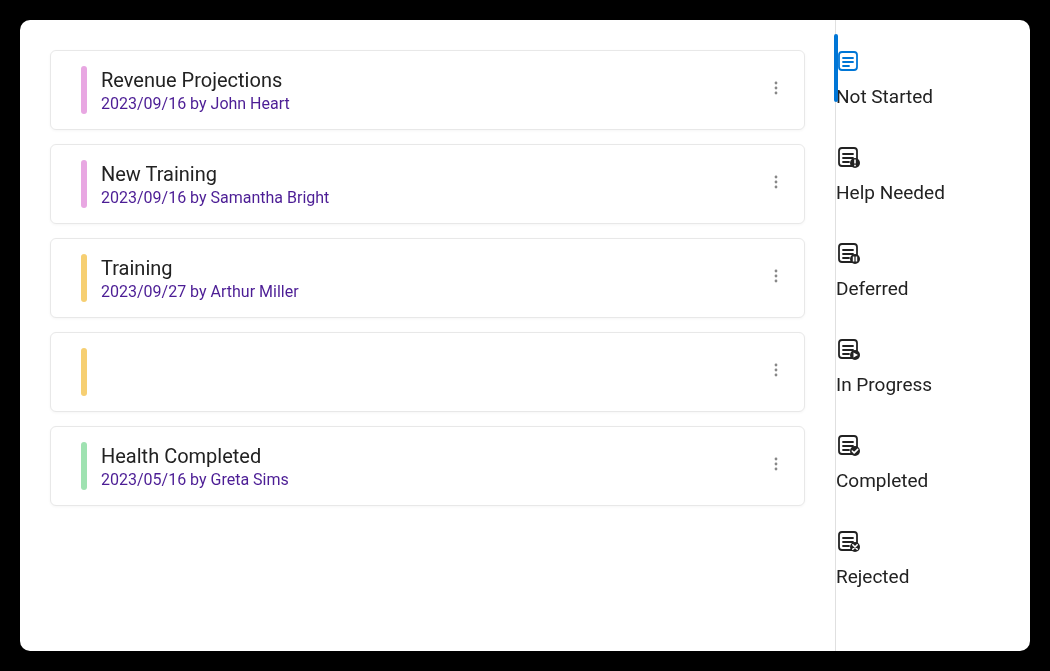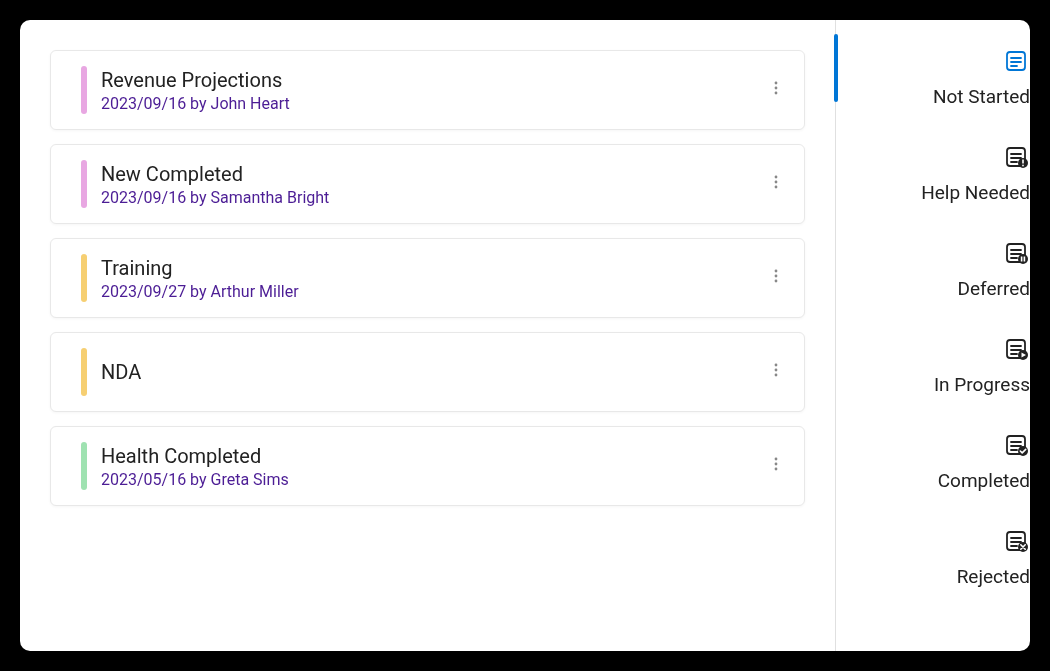--- a/index.html
+++ b/index.html
@@ -66,21 +66,21 @@
   }
   .side {
     width: 195px;
     border-left: 1px solid #e0e0e0;
     padding-top: 10px;
     position: relative;
   }
   .tab {
     display: flex;
     flex-direction: column;
-    align-items: flex-end;
+    align-items: flex-start;
     justify-content: center;
     height: 96px;
     cursor: pointer;
     color: #222;
   }
   .tab svg { margin-bottom: 6px; }
   .tab-label {
     font-size: 19px;
     color: #222;
   }
@@ -109,21 +109,21 @@
           <span><svg width="16" height="16" viewBox="0 0 16 16">
               <circle cx="8" cy="3" r="1.4" fill="#888"></circle>
               <circle cx="8" cy="8" r="1.4" fill="#888"></circle>
               <circle cx="8" cy="13" r="1.4" fill="#888"></circle>
             </svg></span>
         </div>
       </div>
       <div class="card">
         <div class="stripe" style="background: rgb(232, 167, 226);"></div>
         <div class="card-body">
-          <div class="card-title">New Completed</div>
+          <div class="card-title">New Training</div>
           <div class="card-sub">2023/09/16 by Samantha Bright</div>
         </div>
         <div class="menu-btn">
           <span><svg width="16" height="16" viewBox="0 0 16 16">
               <circle cx="8" cy="3" r="1.4" fill="#888"></circle>
               <circle cx="8" cy="8" r="1.4" fill="#888"></circle>
               <circle cx="8" cy="13" r="1.4" fill="#888"></circle>
             </svg></span>
         </div>
       </div>
@@ -137,21 +137,20 @@
           <span><svg width="16" height="16" viewBox="0 0 16 16">
               <circle cx="8" cy="3" r="1.4" fill="#888"></circle>
               <circle cx="8" cy="8" r="1.4" fill="#888"></circle>
               <circle cx="8" cy="13" r="1.4" fill="#888"></circle>
             </svg></span>
         </div>
       </div>
       <div class="card">
         <div class="stripe" style="background: rgb(246, 207, 114);"></div>
         <div class="card-body">
-          <div class="card-title">NDA</div>
         </div>
         <div class="menu-btn">
           <span><svg width="16" height="16" viewBox="0 0 16 16">
               <circle cx="8" cy="3" r="1.4" fill="#888"></circle>
               <circle cx="8" cy="8" r="1.4" fill="#888"></circle>
               <circle cx="8" cy="13" r="1.4" fill="#888"></circle>
             </svg></span>
         </div>
       </div>
       <div class="card">

